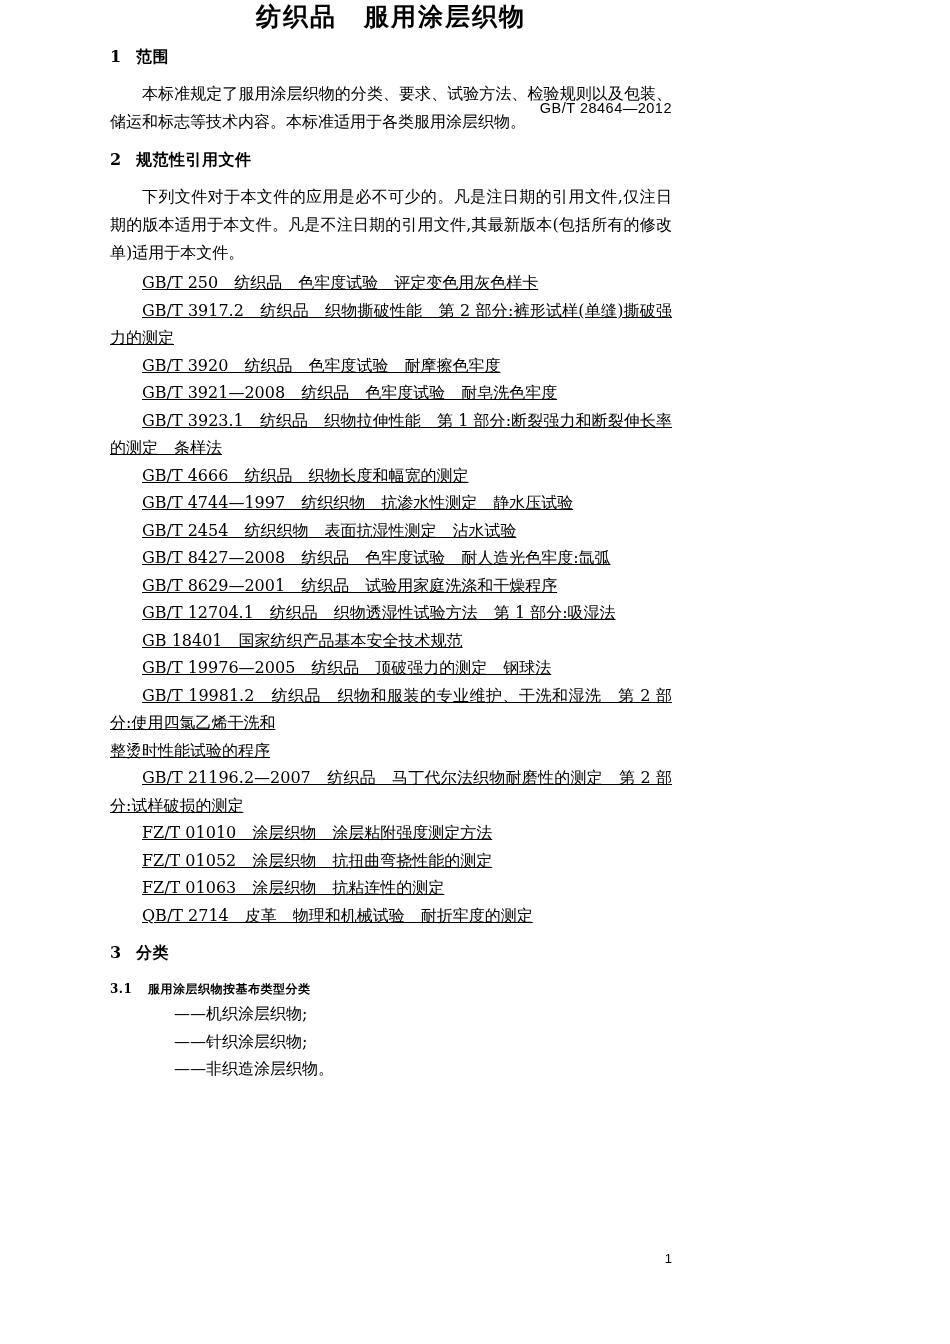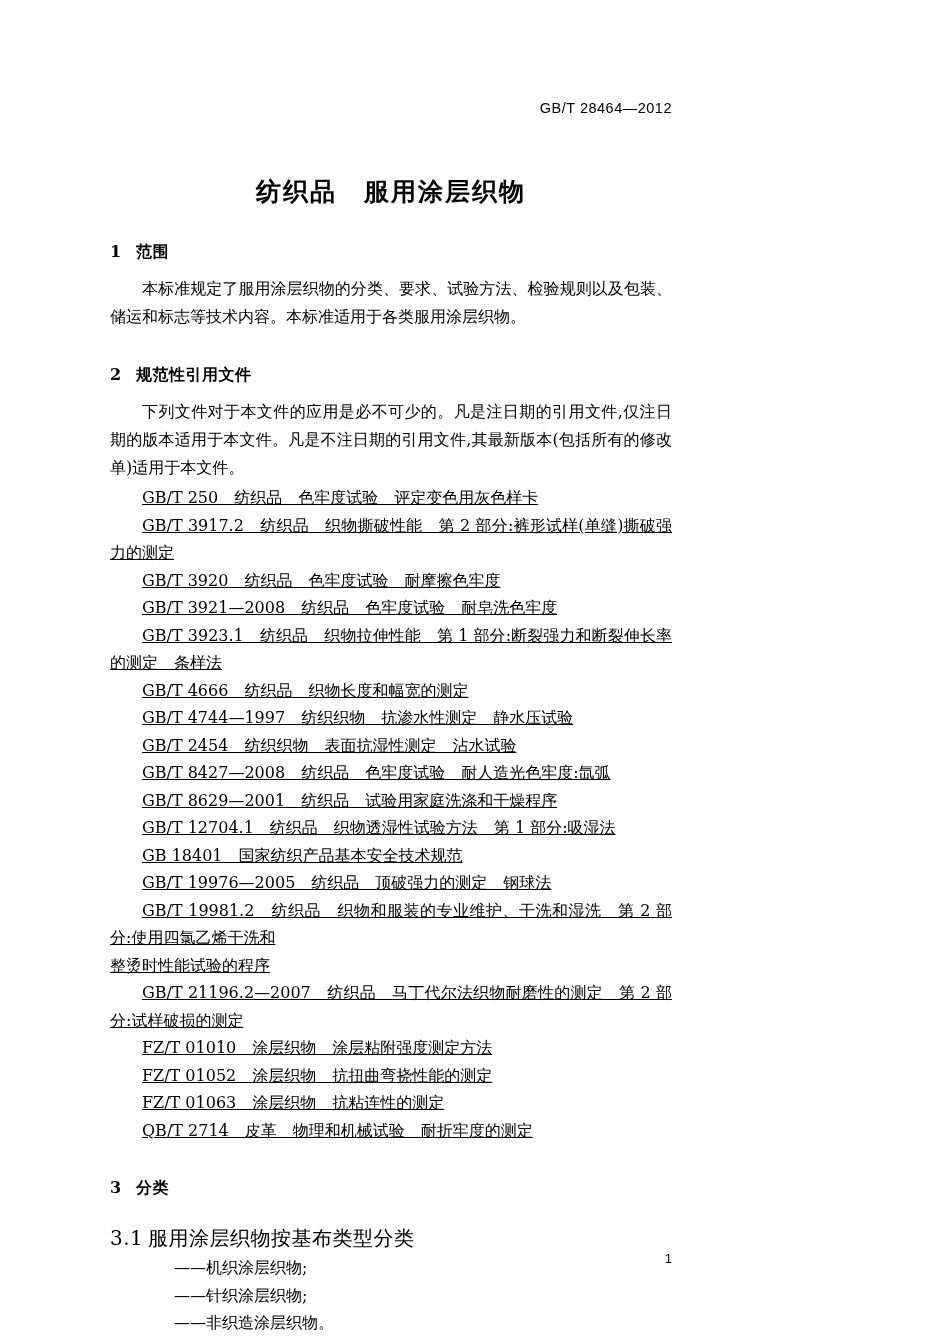--- a/index.html
+++ b/index.html
@@ -30,27 +30,26 @@
     font-size: 14.5px;
     letter-spacing: 0.5px;
     color: #000;
   }
   .doc-title {
     text-align: center;
     font-size: 25px;
     font-weight: bold;
     letter-spacing: 2px;
     margin: 0;
-    padding-top: 175px;
     font-family: "DejaVu Serif", "Liberation Serif", serif;
   }
   .section-head {
     font-size: 16px;
     font-weight: bold;
-    margin-top: 34px;
+    margin-top: 14px;
     font-family: "DejaVu Serif", "Liberation Serif", serif;
     letter-spacing: 0.5px;
   }
   .section-head .num {
     display: inline-block;
     min-width: 26px;
   }
   .para {
     font-size: 16px;
     line-height: 1.75;
@@ -67,23 +66,23 @@
     line-height: 1.72;
     text-indent: 2em;
     font-family: "DejaVu Serif", "Liberation Serif", serif;
     text-align: justify;
     text-decoration: underline;
   }
   .refline.cont {
     text-indent: 0;
   }
   .sub-head {
-    font-size: 20px;
-    font-weight: normal;
-    margin-top: 26px;
+    font-size: 12px;
+    font-weight: bold;
+    margin-top: 17px;
     font-family: "DejaVu Serif", "Liberation Serif", serif;
     letter-spacing: 0.5px;
   }
   .sub-head .num {
     display: inline-block;
     min-width: 38px;
   }
   .bullets {
     margin-top: 2px;
   }

